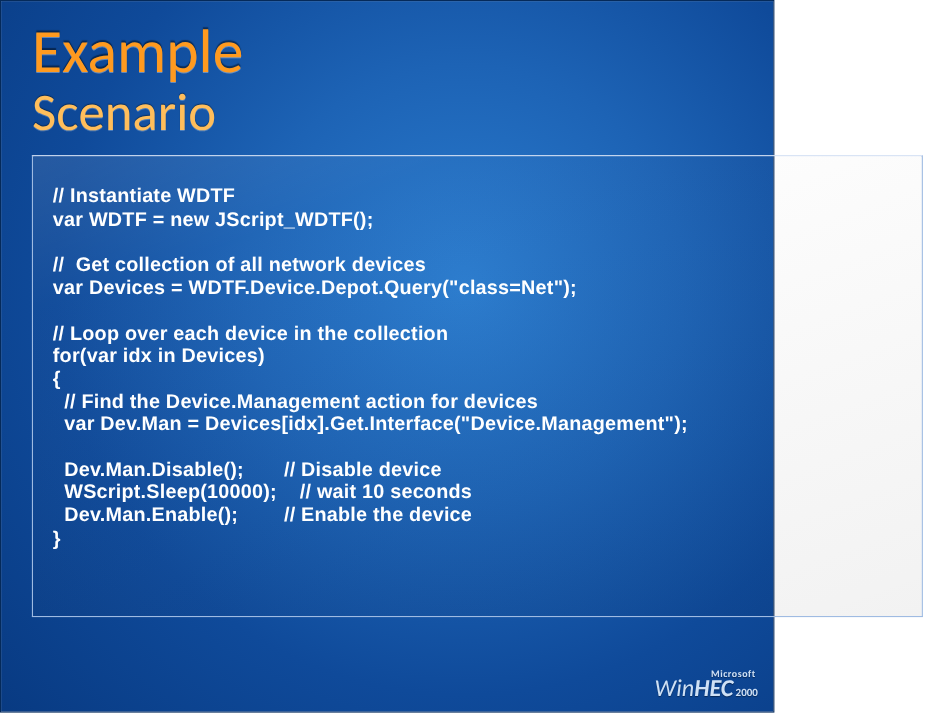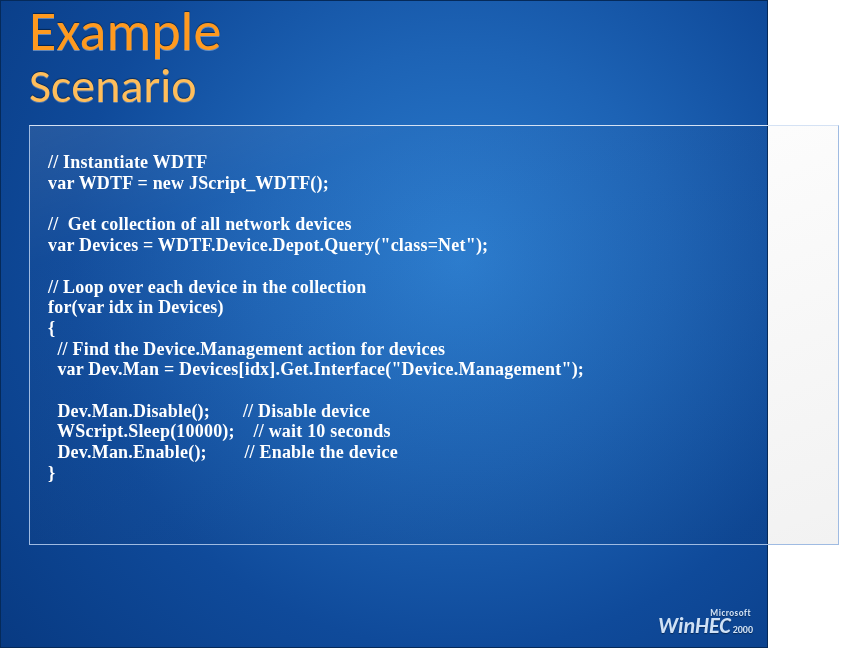--- a/index.html
+++ b/index.html
@@ -5,25 +5,25 @@
   html, body {
     margin: 0;
     padding: 0;
     width: 864px;
     height: 648px;
     overflow: hidden;
     font-family: "Segoe UI", Calibri, Arial, sans-serif;
   }
   .slide {
     position: relative;
-    width: 768px;
+    width: 704px;
     height: 648px;
     background: radial-gradient(circle at 60% 40%, #2a7ccf 0%, #1d63b5 35%, #0f4a9a 65%, #083a82 100%);
     box-sizing: border-box;
-    padding: 2px 28px 10px 28px;
+    padding: 18px 28px 10px 28px;
     border: 1px solid #052a5a;
   }
   .title {
     font-size: 56px;
     line-height: 1.0;
     font-weight: 400;
     color: #ff9a1f;
     text-shadow: 0 1px 0 rgba(255,255,255,0.35), 0 -1px 1px rgba(0,0,0,0.45);
     margin: 0 0 2px 0;
   }
@@ -37,21 +37,21 @@
   }
   .code-box {
     box-sizing: border-box;
     width: 810px;
     height: 420px;
     background: linear-gradient(160deg, rgba(255,255,255,0.10) 0%, rgba(255,255,255,0.02) 20%, rgba(0,0,0,0.05) 100%);
     border: 1px solid #9fbbe2;
     border-top-color: #d5e2f4;
     padding: 26px 18px 10px 18px;
     color: #ffffff;
-    font-family: Liberation Serif, serif;
+    font-family: Liberation Sans, sans-serif;
     font-size: 18px;
     line-height: 1.15;
     font-weight: bold;
     letter-spacing: 0.2px;
     white-space: pre;
   }
   .watermark {
     position: absolute;
     right: 14px;
     bottom: 10px;
@@ -66,21 +66,21 @@
     display: block;
     margin-bottom: -2px;
     padding-right: 2px;
     font-weight: bold;
   }
   .watermark .brand {
     font-size: 22px;
     font-weight: 600;
     font-style: italic;
   }
-  .watermark .light { font-weight: 700; }
+  .watermark .light { font-weight: 400; }
   .watermark .year {
     font-size: 10px;
     vertical-align: baseline;
     font-style: normal;
     margin-left: 2px;
   }
 </style>
 </head>
 <body>
 

